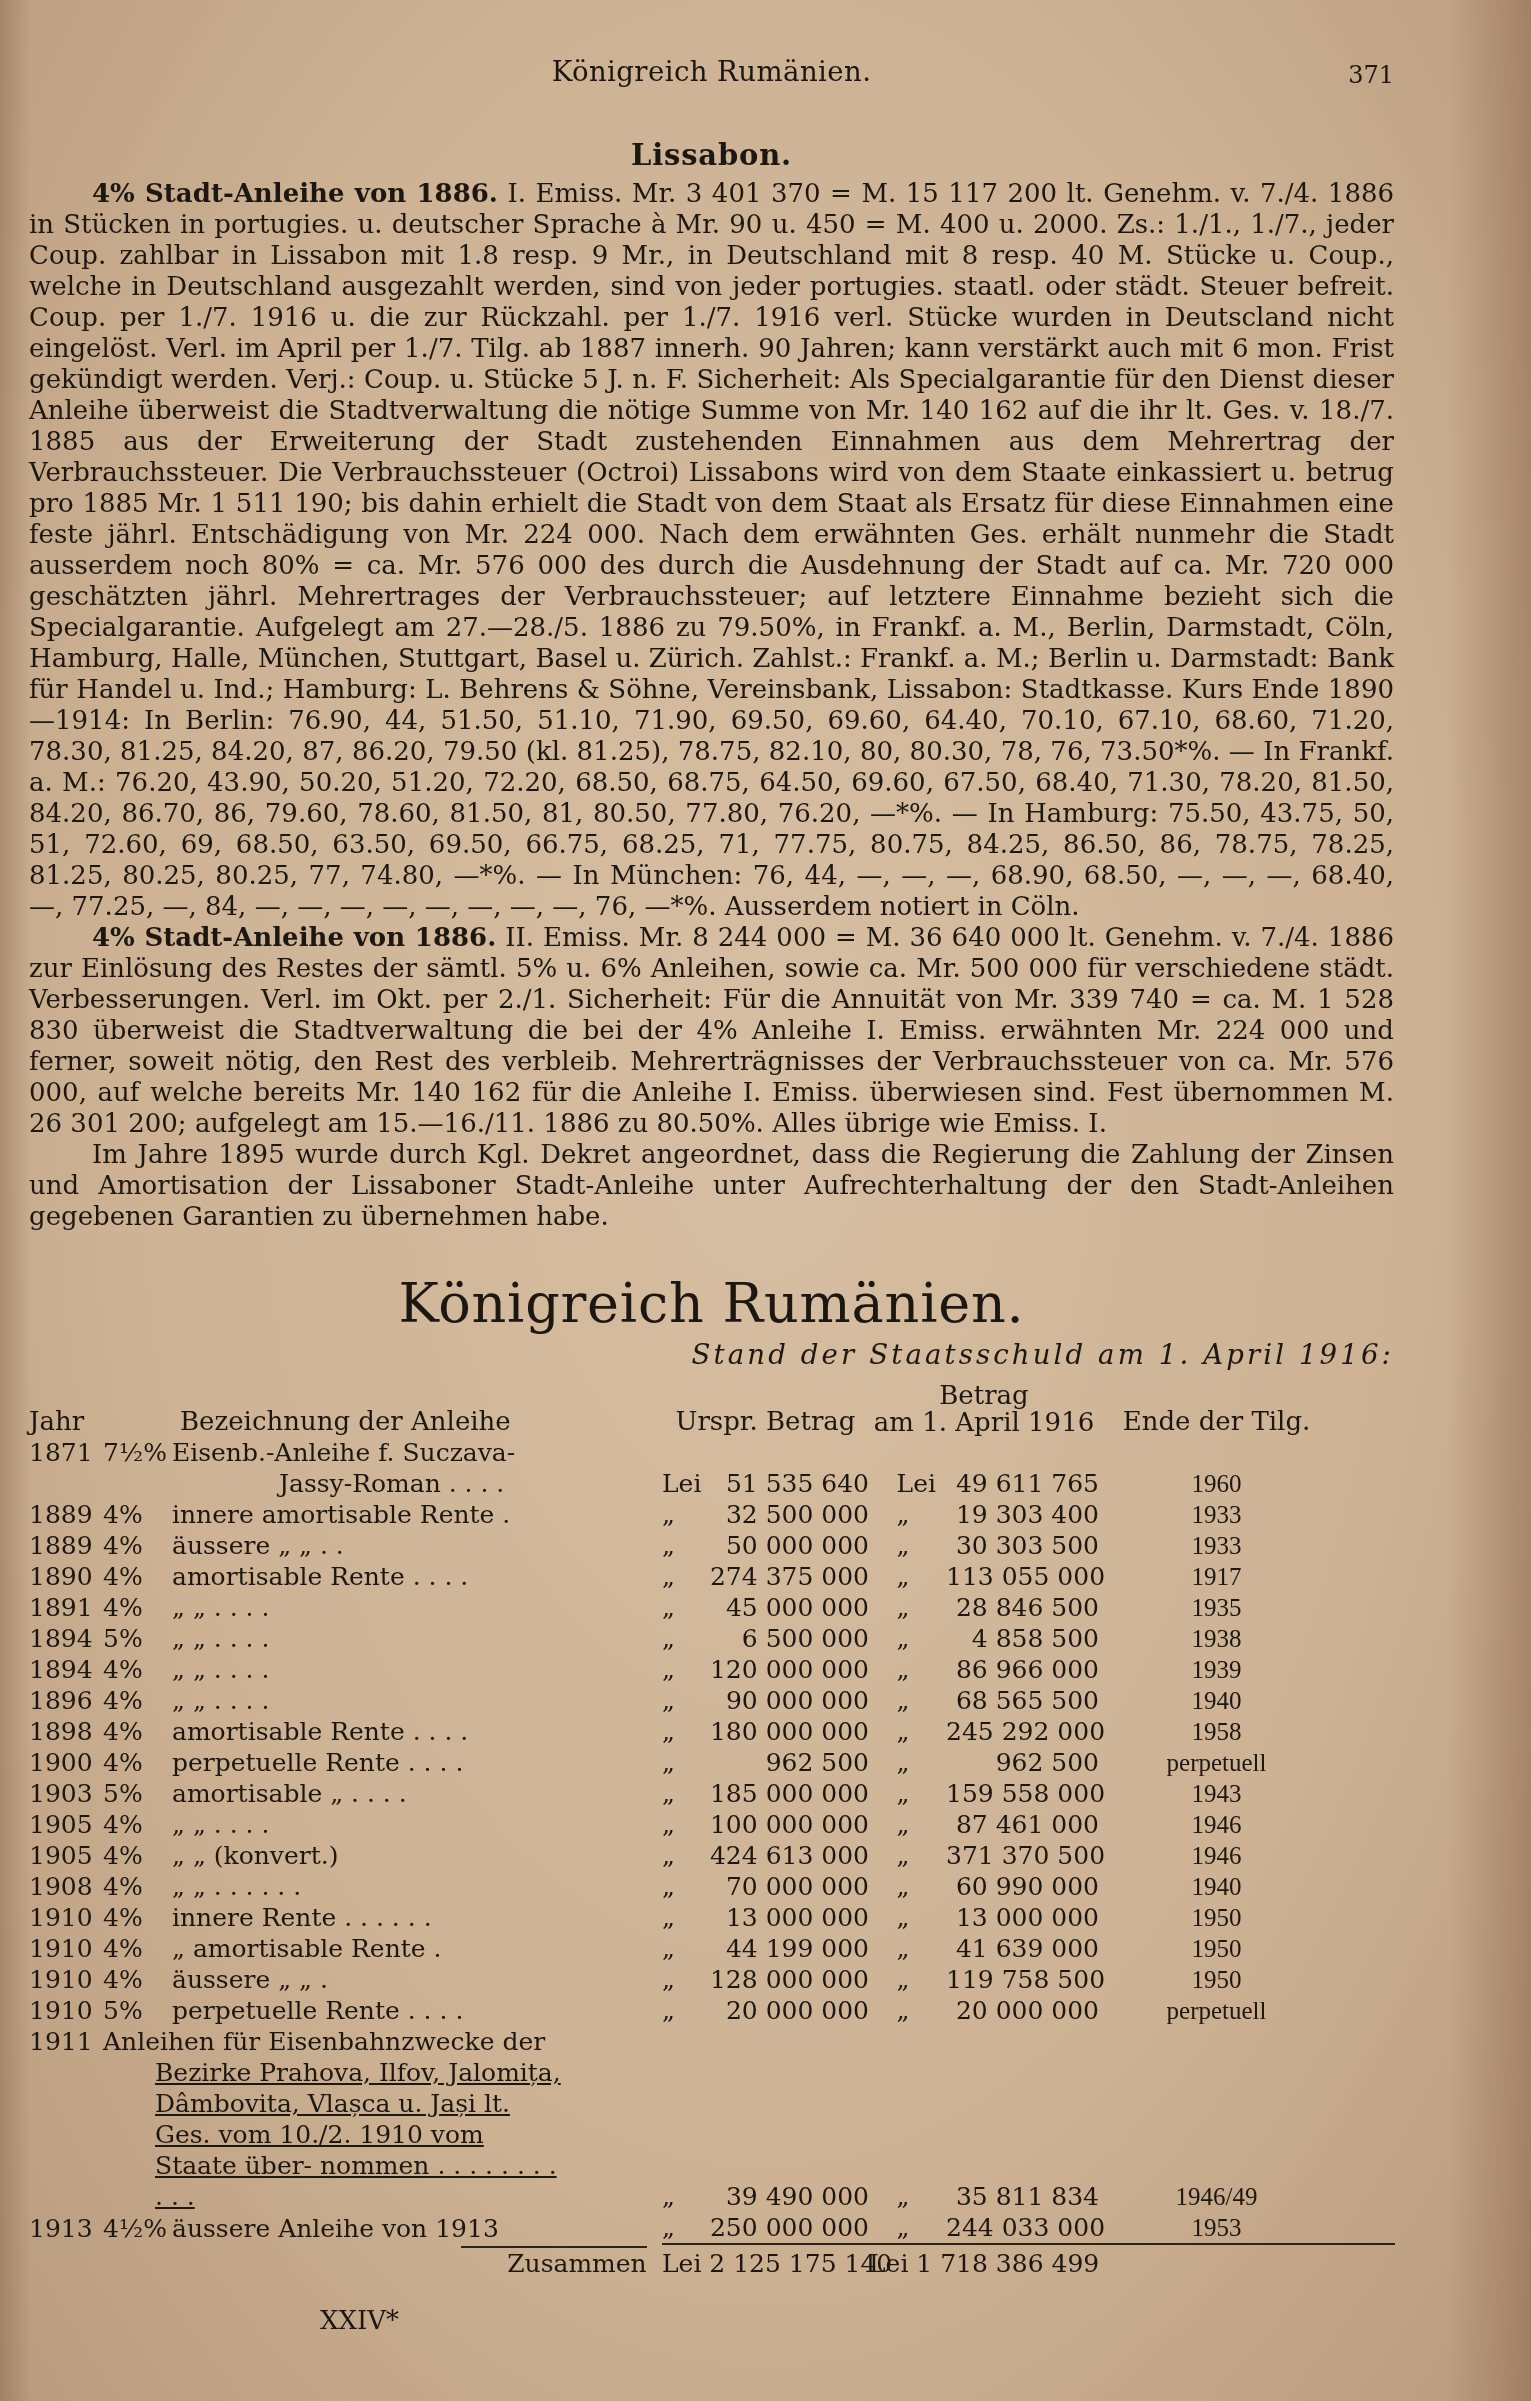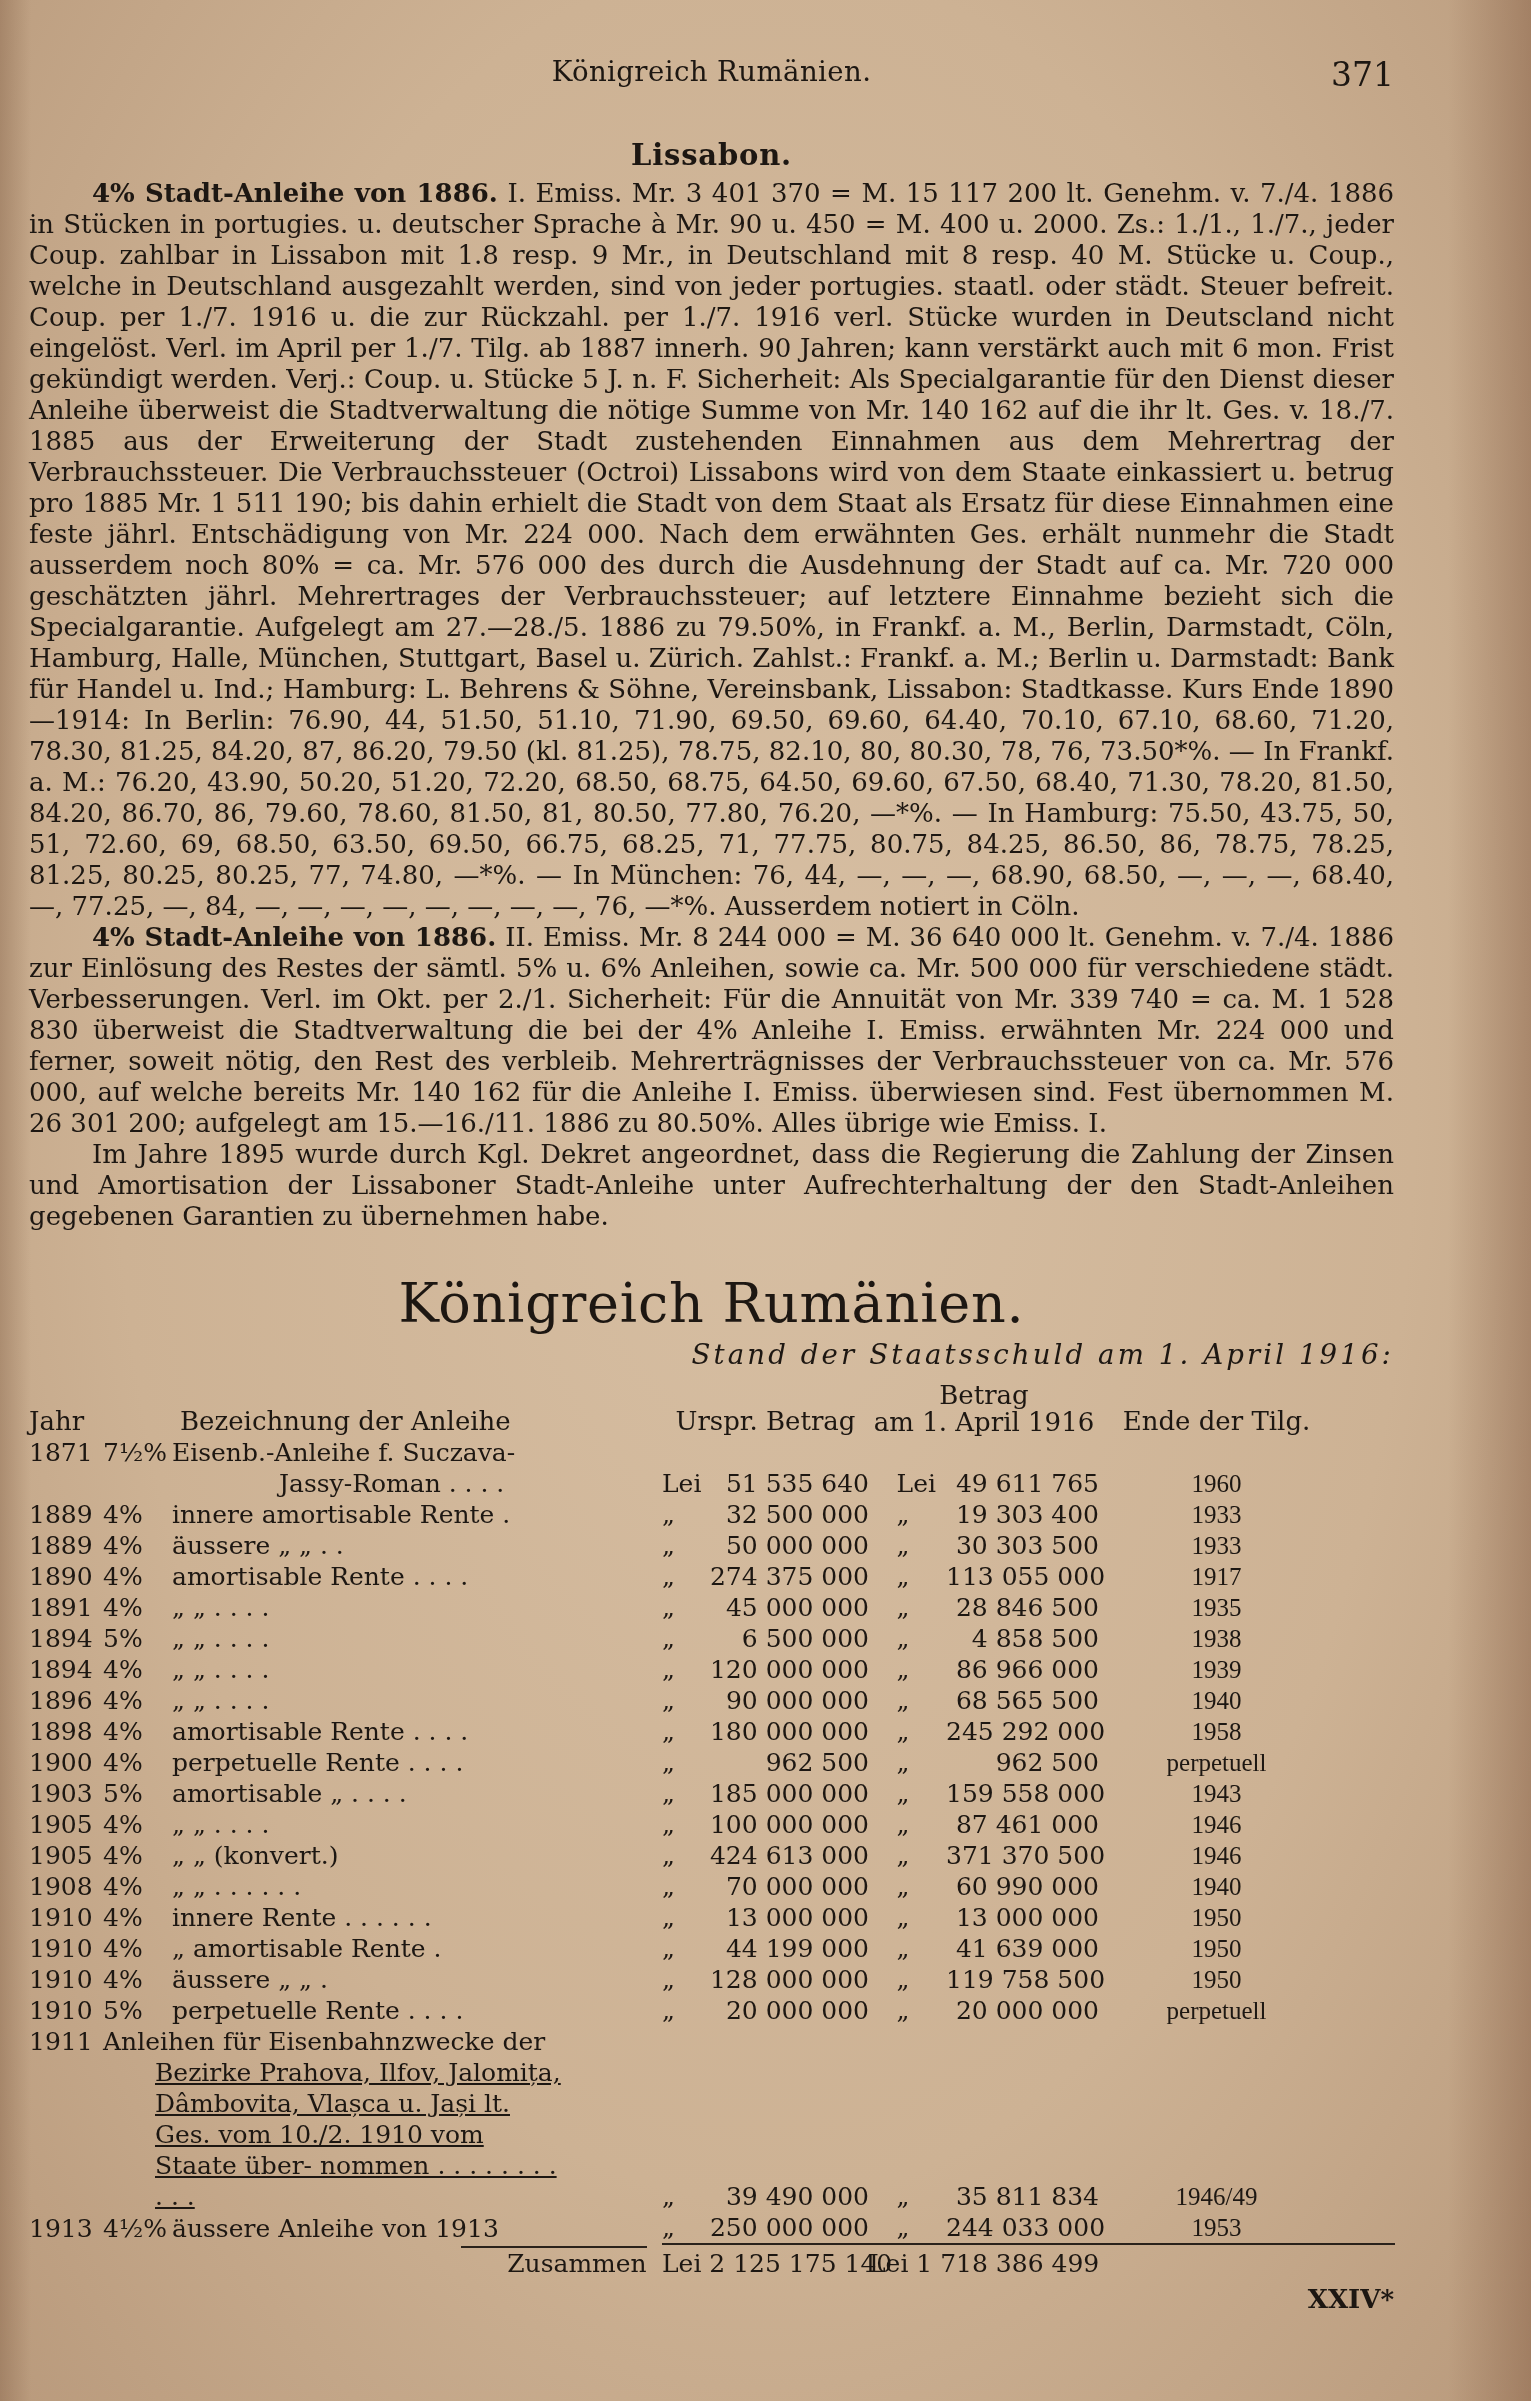--- a/index.html
+++ b/index.html
@@ -10,41 +10,41 @@
     color: #1d1712;
     position: relative;
   }
   .edge-left { position:absolute; left:0; top:0; width:31px; height:2401px;
     background: linear-gradient(90deg, rgba(120,85,60,0.35), rgba(120,85,60,0)); }
   .edge-right { position:absolute; right:0; top:0; width:84px; height:2401px;
     background: linear-gradient(270deg, rgba(130,90,65,0.45), rgba(130,90,65,0)); }
   .page { position:absolute; left:29px; top:46px; width:1365px; }
   .running-head { position:relative; height:49px; font-size:27.6px; }
   .running-title { position:absolute; left:0; right:0; text-align:center; top:9.2px; letter-spacing:0.4px; }
-  .page-number { position:absolute; right:0; top:9px; font-size:33px; }
+  .page-number { position:absolute; right:0; top:15px; font-size:24px; }
   .section-title { text-align:center; font-weight:bold; font-size:29px; margin:43px 0 6.1px; letter-spacing:0.8px; }
   .para { font-size:26px; line-height:31px; text-align:justify; margin:0; hyphens:none; }
   .para .ind { display:inline-block; width:63px; }
   .para b { font-weight:bold; }
   .main-title { text-align:center; font-size:54px; margin:40px 0 0; letter-spacing:0.8px; }
   .subtitle { text-align:right; font-size:27.6px; letter-spacing:3.1px; margin:3.1px 0 10.7px;font-style:italic; }
   table.debt { border-collapse:collapse; font-size:25px; width:1365px; table-layout:fixed; }
   table.debt td, table.debt th { padding:0; line-height:31px; vertical-align:bottom; font-weight:normal; white-space:nowrap; }
   .c-year { width:74px; text-align:left; }
   .c-pct { width:69px; text-align:left; }
   .c-desc { width:490px; text-align:left; }
   .c-cur1 { width:46px; text-align:left; }
   .c-orig { width:161px; text-align:right; }
   .c-cur2 { width:77px; text-align:left; padding-left:27.6px !important; }
   .c-curr { width:153px; text-align:right; }
   .c-end { width:296px; text-align:center; padding-right:61px !important;font-family:Liberation Serif, serif; }
   th.h { font-size:26px; }
   .desc-wrap { white-space:normal !important; padding-left:52px !important; }
   tr.total td { border-top:2.3px solid #2a221b; padding-top:1.5px; }
-  .sig { text-align:right; font-weight:bold; font-size:26px; margin-top:5px; padding-left:291px; }
+  .sig { text-align:left; font-weight:normal; font-size:26px; margin-top:26px; padding-left:291px; }
 </style>
 </head>
 <body>
 
 <div class="edge-left"></div>
 <div class="edge-right"></div>
 
 <div class="page">
   <div class="running-head">
     <div class="running-title">Königreich Rumänien.</div>

